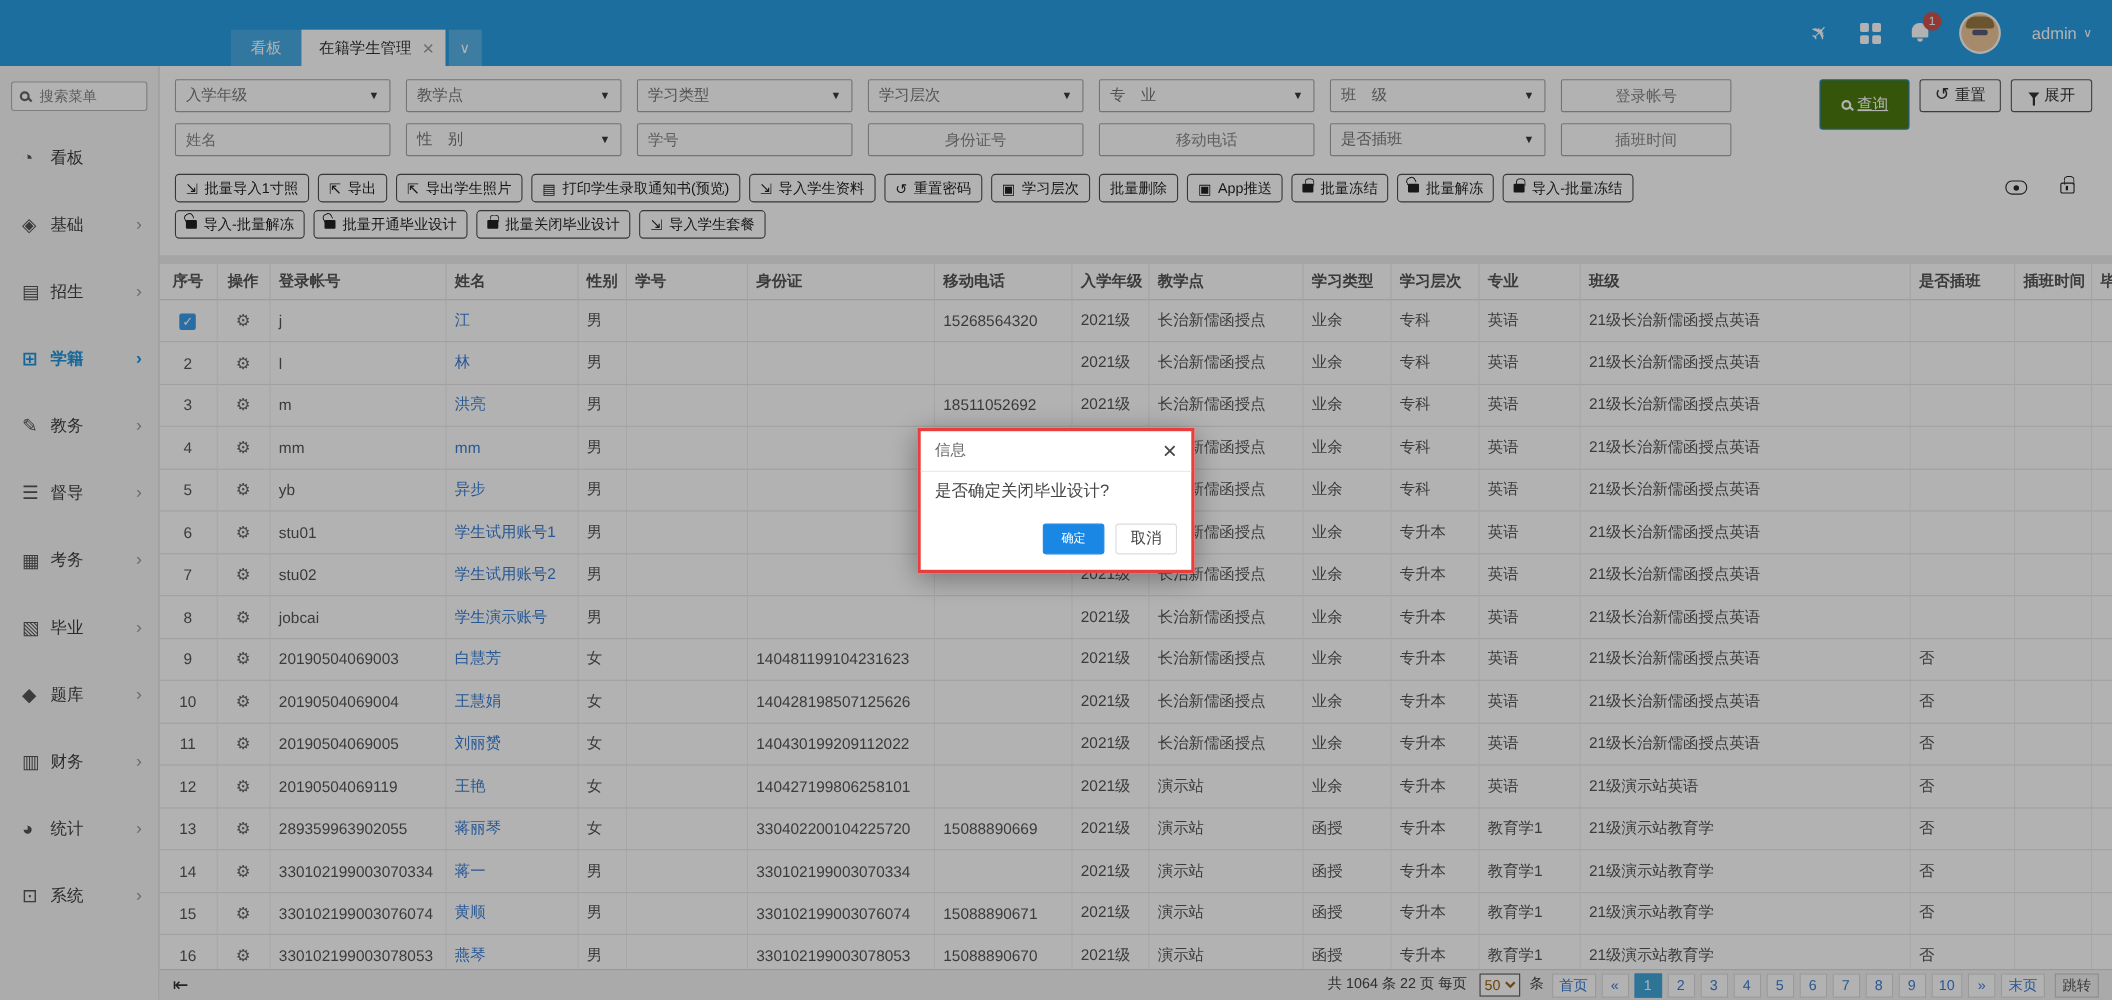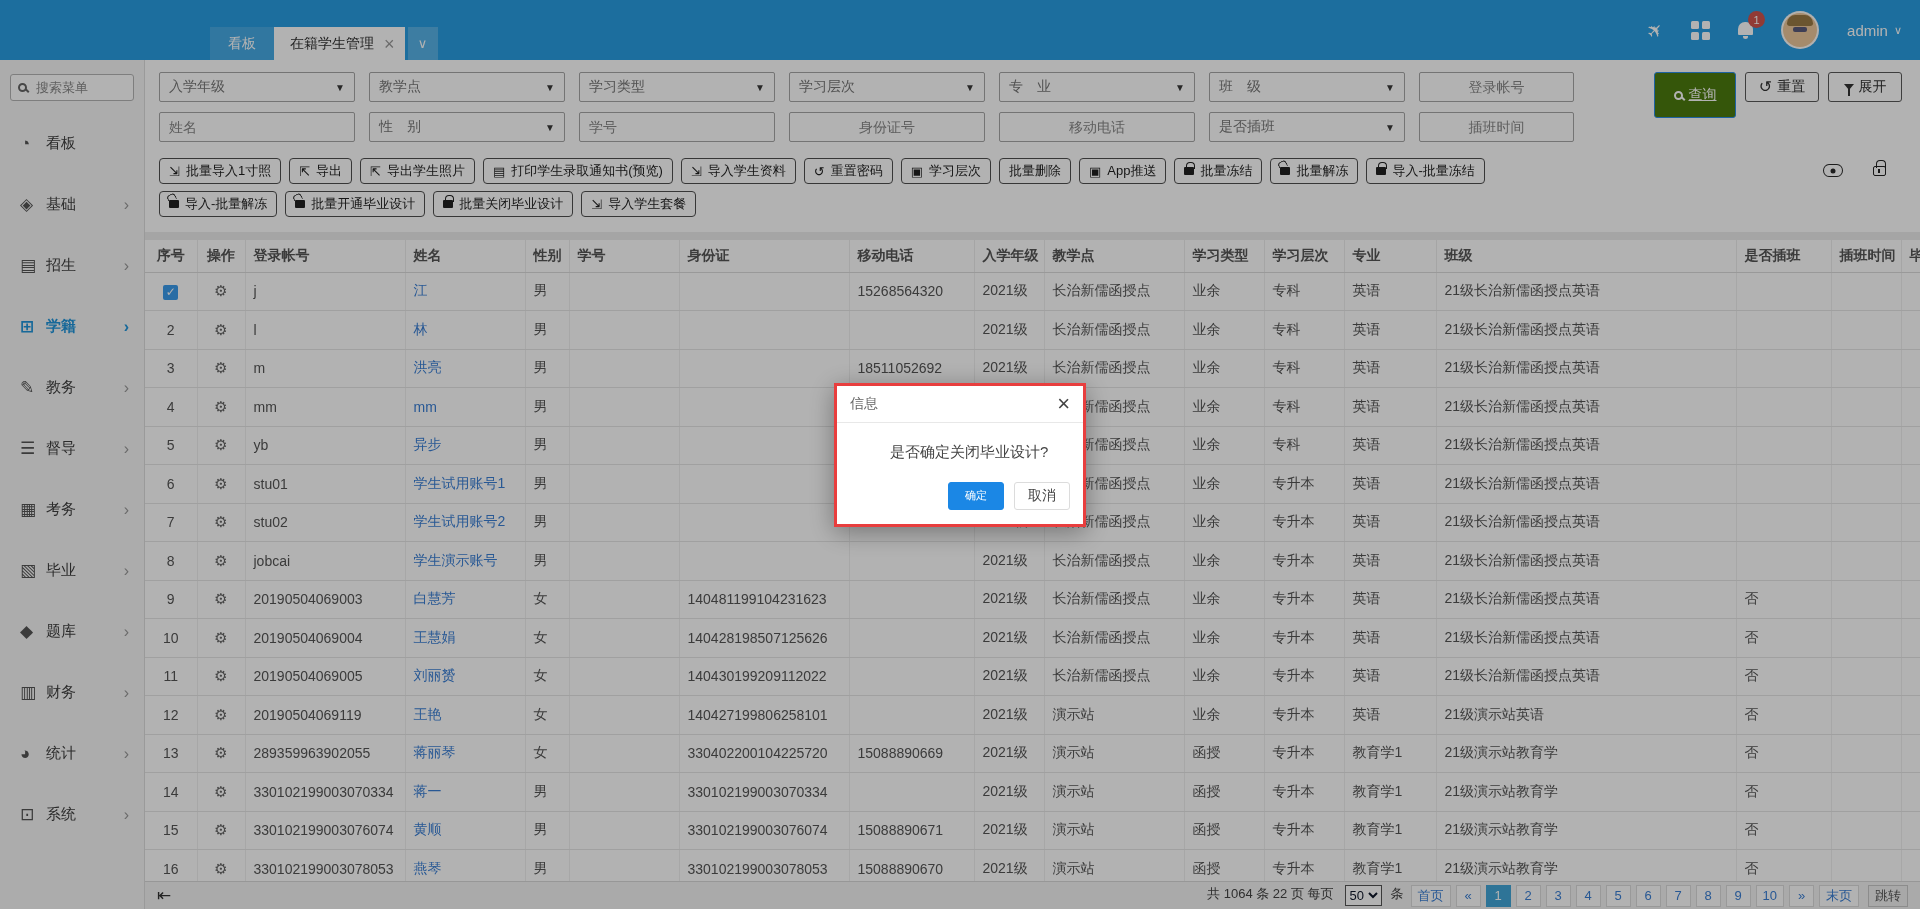--- a/index.html
+++ b/index.html
@@ -103,35 +103,35 @@
   .lnk{color:#3a7fd5;cursor:pointer;}
   .gear{font-size:15px;color:#666;cursor:pointer;}
   .cbx{display:inline-block;width:15px;height:15px;background:#3b9ced;border-radius:2px;color:#fff;font-size:12px;
     line-height:15px;text-align:center;cursor:pointer;}
 
   
   .ftr{position:absolute;left:145px;right:0;bottom:0;height:28px;background:#f4f4f4;border-top:1px solid #d9d9d9;
     display:flex;align-items:center;padding:0 12px;font-size:13px;color:#444;z-index:4;}
   .ic-collapse{font-size:17px;color:#333;cursor:pointer;}
   .pager{margin-left:auto;display:flex;align-items:flex-start;gap:5px;}
-  .pp-select{height:21px;border:1px solid #555;background:#fff;font-size:13px;color:#0f172a;margin:0 4px;}
+  .pp-select{height:21px;border:1px solid #555;background:#fff;font-size:13px;color:#a16207;margin:0 4px;}
   .pg{min-width:25px;height:22px;border:1px solid #dcdcdc;background:#fff;color:#3a7fd5;display:flex;align-items:center;
     justify-content:center;font-size:13px;padding:0 6px;cursor:pointer;}
   .pg.active{background:#42a6d9;color:#fff;border-color:#42a6d9;}
   .pg.jump{color:#555;background:#f1f1f1;border-color:#c9c9c9;margin-left:4px;}
   .pgr-txt{margin-right:2px;}
 
   
   .overlay{position:fixed;left:0;top:0;width:1920px;height:909px;background:rgba(0,0,0,.30);z-index:40;}
   .modal{position:fixed;left:50%;top:50%;transform:translate(-50%,-50%);width:252px;background:#fff;
     border:3px solid #e83e3e;z-index:50;box-shadow:0 5px 24px rgba(0,0,0,.35);}
   .m-hd{display:flex;align-items:center;justify-content:space-between;padding:9px 13px;border-bottom:1px solid #e8e8e8;}
   .m-title{font-size:14px;color:#666;}
   .m-close{font-size:22px;color:#444;line-height:16px;cursor:pointer;}
-  .m-body{padding:20px 13px 8px 13px;font-size:15px;color:#444;margin-left:40px;}
+  .m-body{padding:8px 13px 8px 13px;font-size:15px;color:#444;}
   .m-ft{padding:12px 13px 14px 13px;display:flex;justify-content:flex-end;gap:10px;}
   .m-ok{width:56px;height:28px;background:#1b87e5;color:#fff;border:1px solid #1b87e5;border-radius:3px;font-size:11px;cursor:pointer;}
   .m-cancel{width:56px;height:28px;background:#fff;color:#444;border:1px solid #dcdcdc;border-radius:3px;font-size:14px;cursor:pointer;}
 </style>
 </head>
 <body>
 
 <header class="hdr">
   <div class="tabs" id="tabs">
       <div class="tab">

